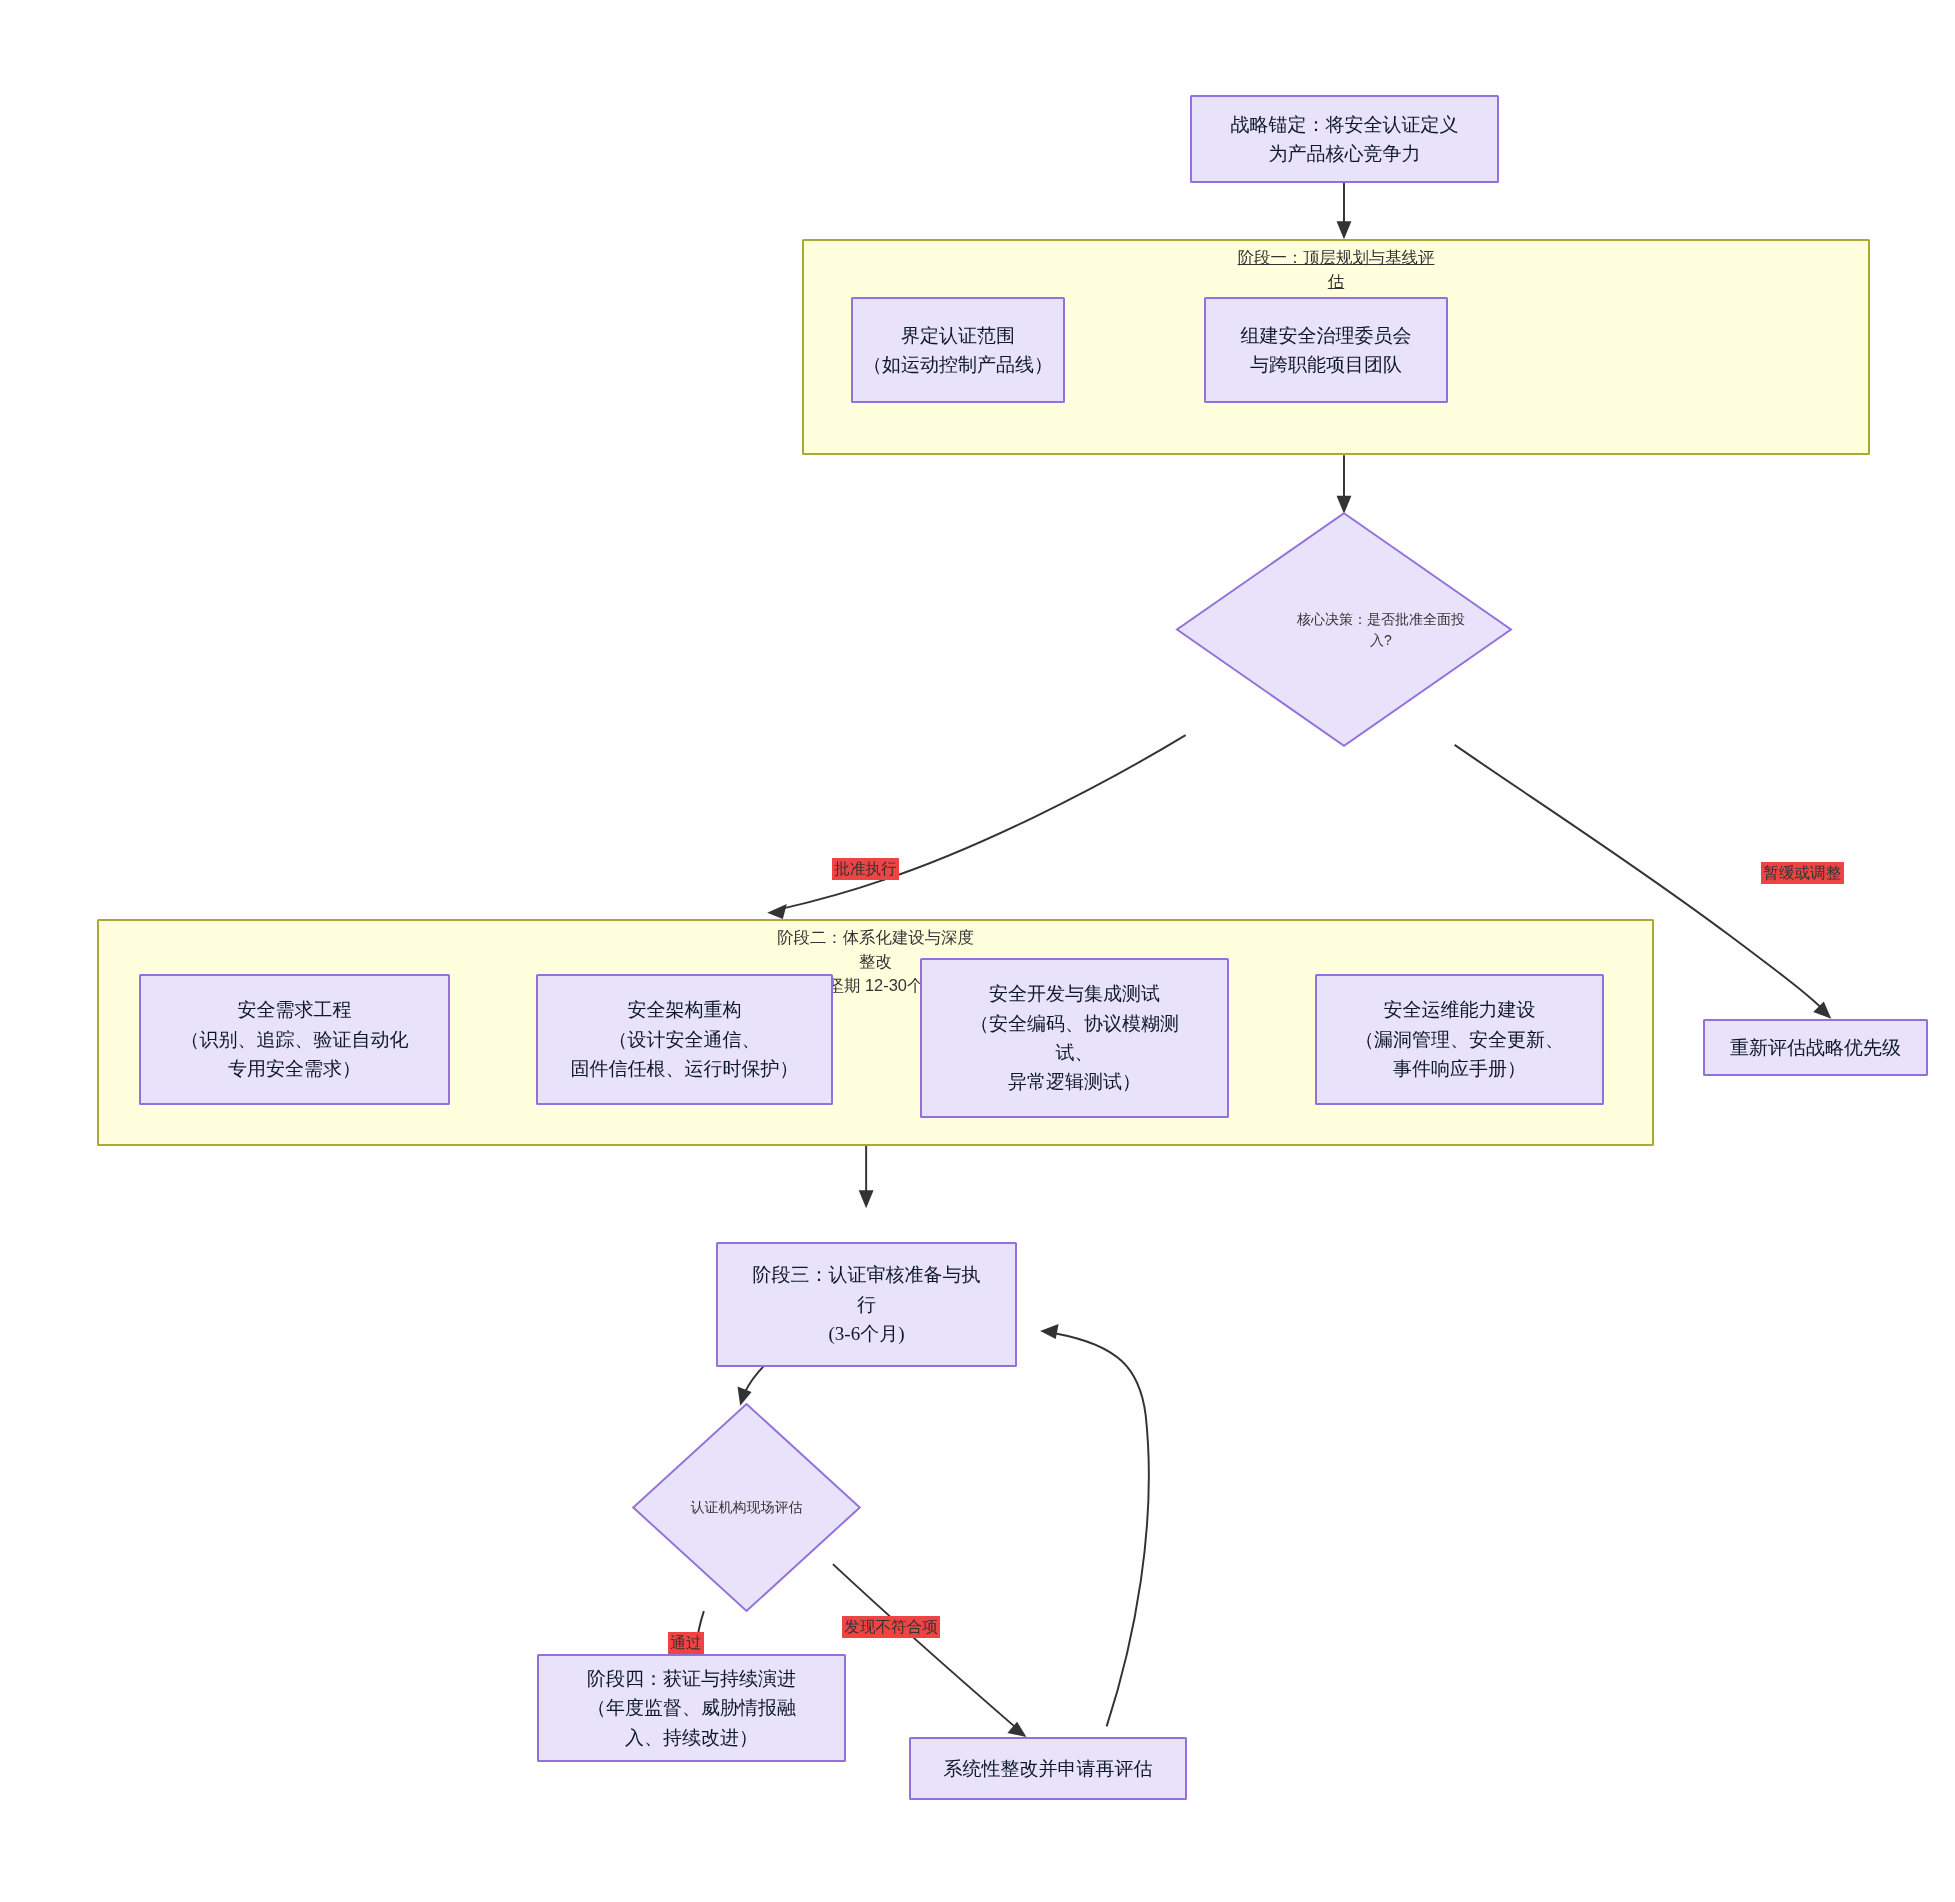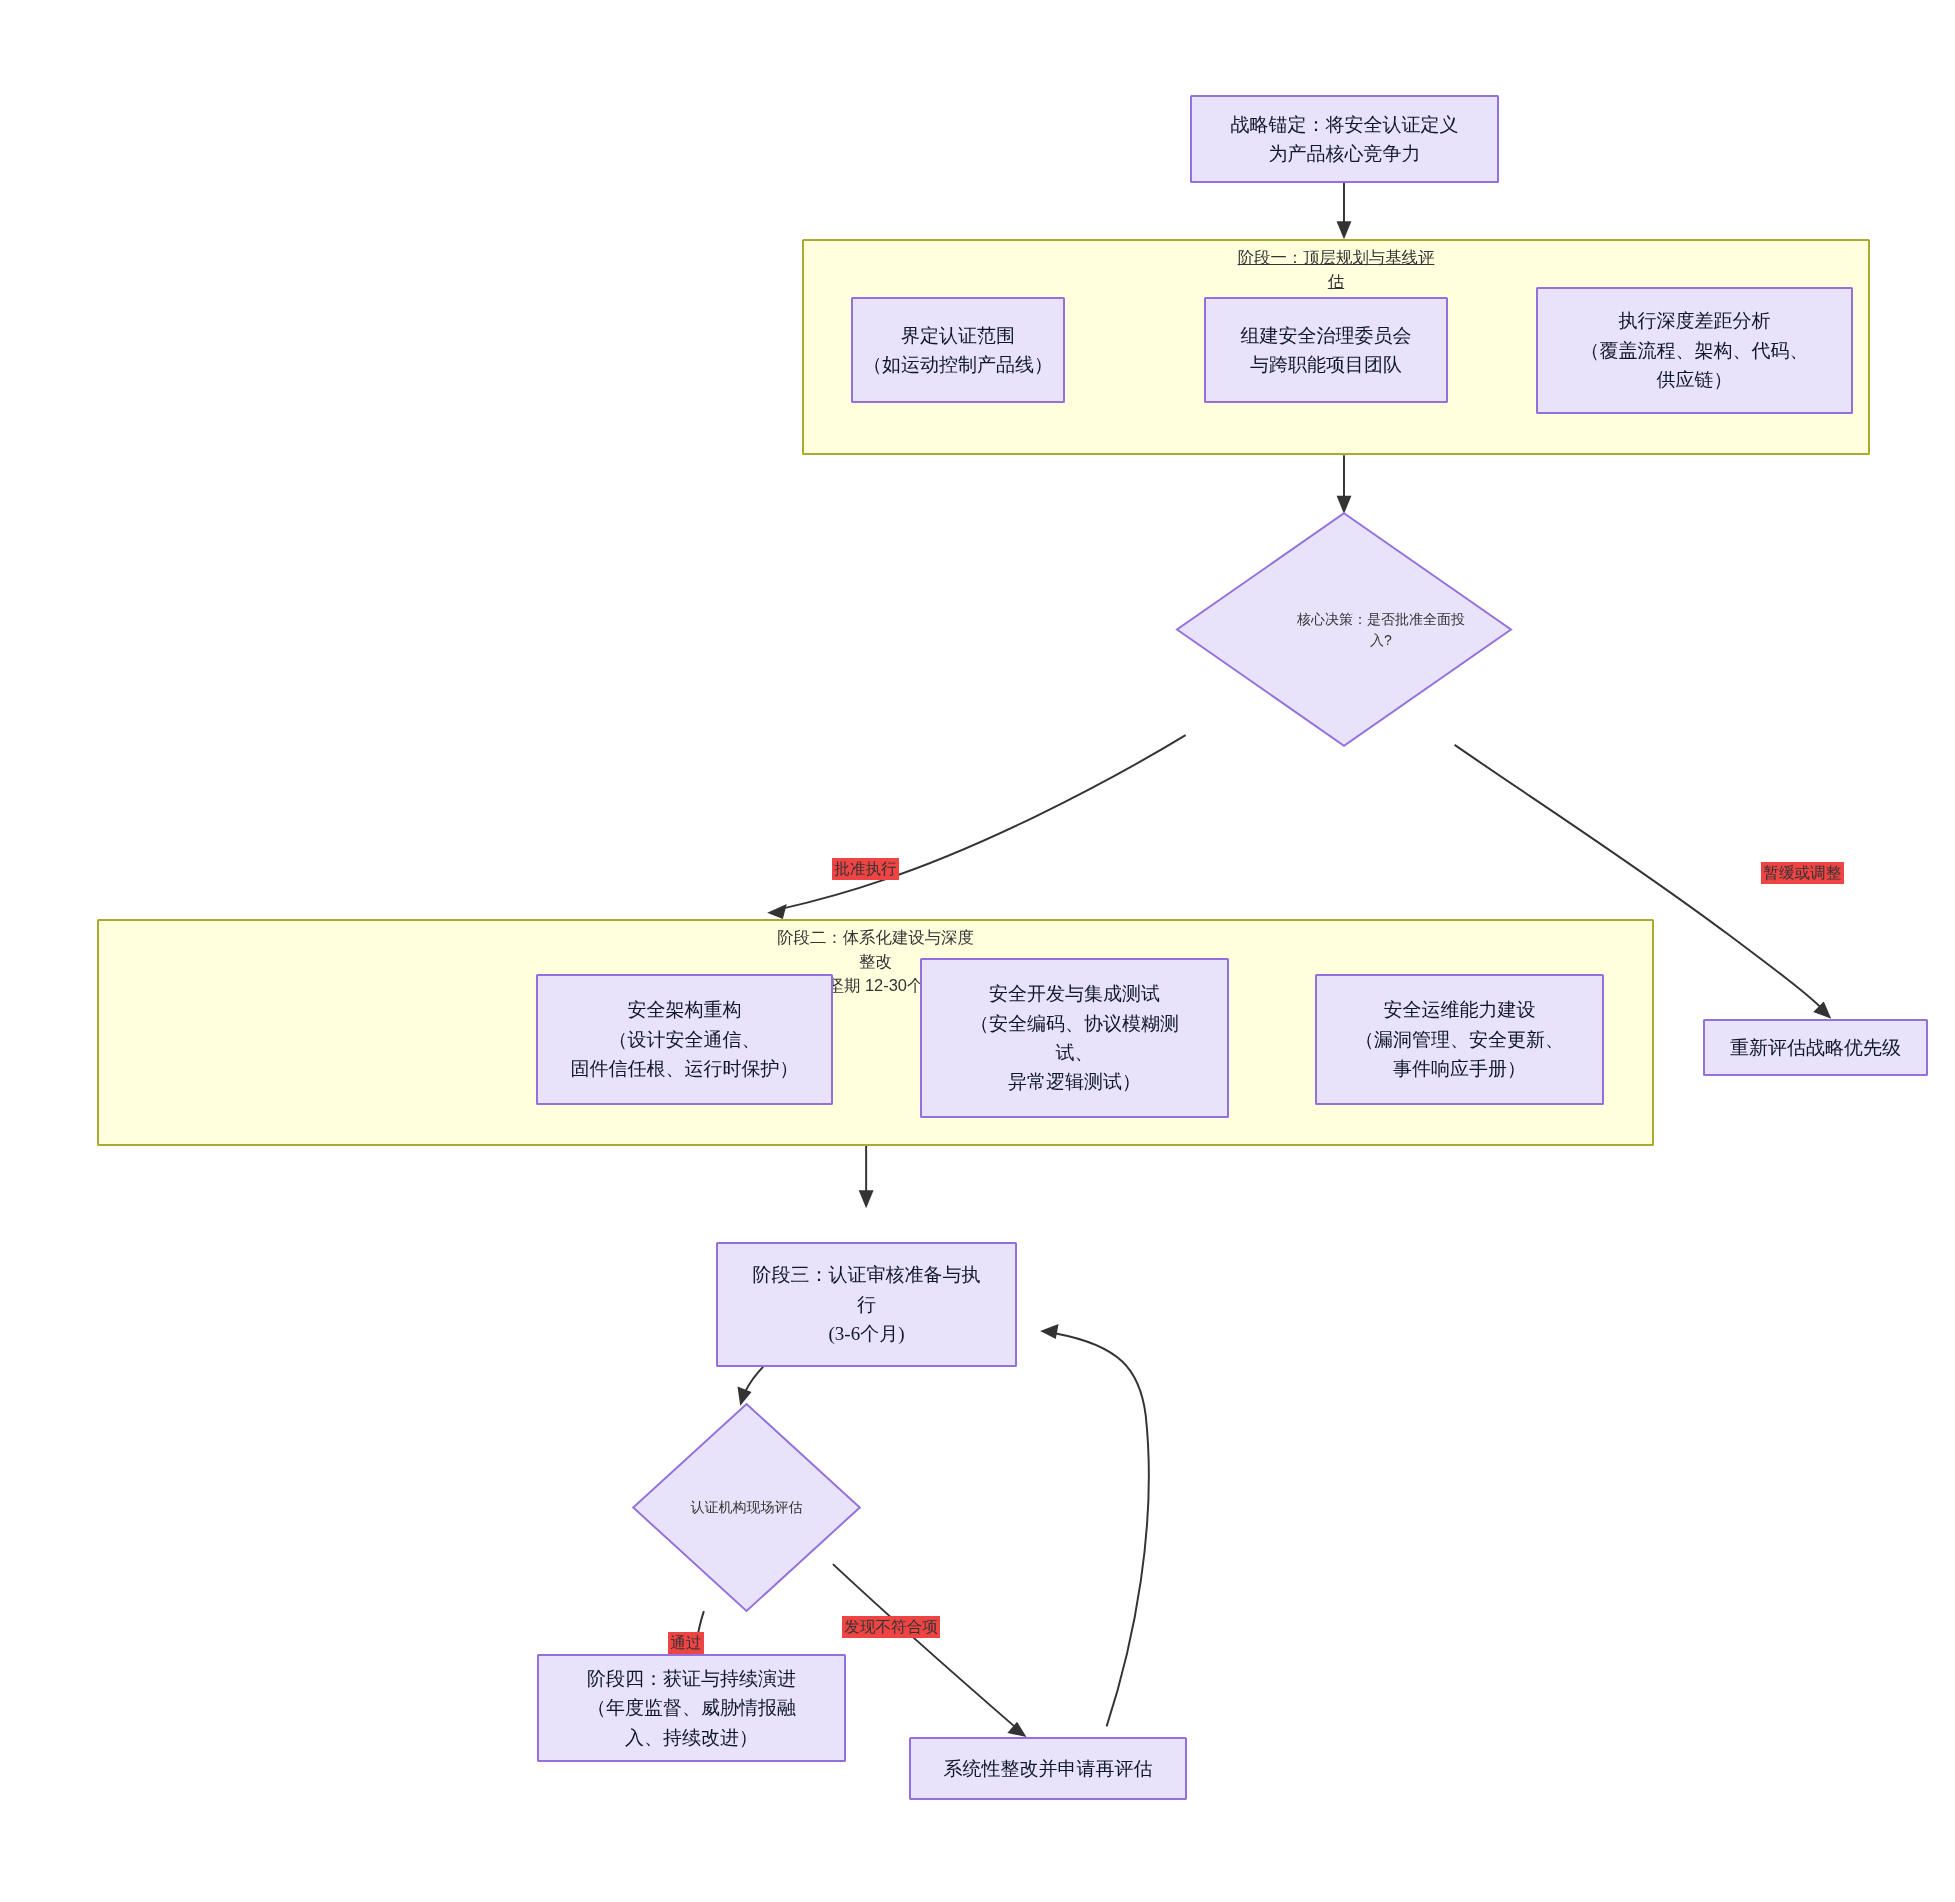--- a/index.html
+++ b/index.html
@@ -131,34 +131,34 @@
 
   <div class="node" style="left:1190px;top:95px;width:309px;height:88px;">战略锚定：将安全认证定义
 为产品核心竞争力</div>
 
   <div class="node" style="left:851px;top:297px;width:214px;height:106px;">界定认证范围
 （如运动控制产品线）</div>
 
   <div class="node" style="left:1204px;top:297px;width:244px;height:106px;">组建安全治理委员会
 与跨职能项目团队</div>
 
-  <div class="node" style="left:1536px;top:287px;width:317px;height:127px;">执行深度差距分析
-（覆盖流程、架构、代码、
-供应链）</div>
 
   <div class="diamond-wrap" style="left:1177px;top:513px;width:334px;height:233px;">
     <svg width="334" height="233" viewBox="0 0 855 595">
       <polygon points="427.5,0 855,297.5 427.5,595 0,297.5" fill="#e8e3fa" stroke="#9370db" stroke-width="5"></polygon>
     </svg>
     <div class="diamond-label" style="padding:0 37px;">核心决策：是否批准全面投
 入?</div>
   </div>
 
   <div class="node" style="left:1703px;top:1019px;width:225px;height:57px;">重新评估战略优先级</div>
 
+  <div class="node" style="left:139px;top:974px;width:311px;height:131px;">安全需求工程
+（识别、追踪、验证自动化
+专用安全需求）</div>
 
   <div class="node" style="left:536px;top:974px;width:297px;height:131px;">安全架构重构
 （设计安全通信、
 固件信任根、运行时保护）</div>
 
   <div class="node" style="left:920px;top:958px;width:309px;height:160px;">安全开发与集成测试
 （安全编码、协议模糊测
 试、
 异常逻辑测试）</div>
 

